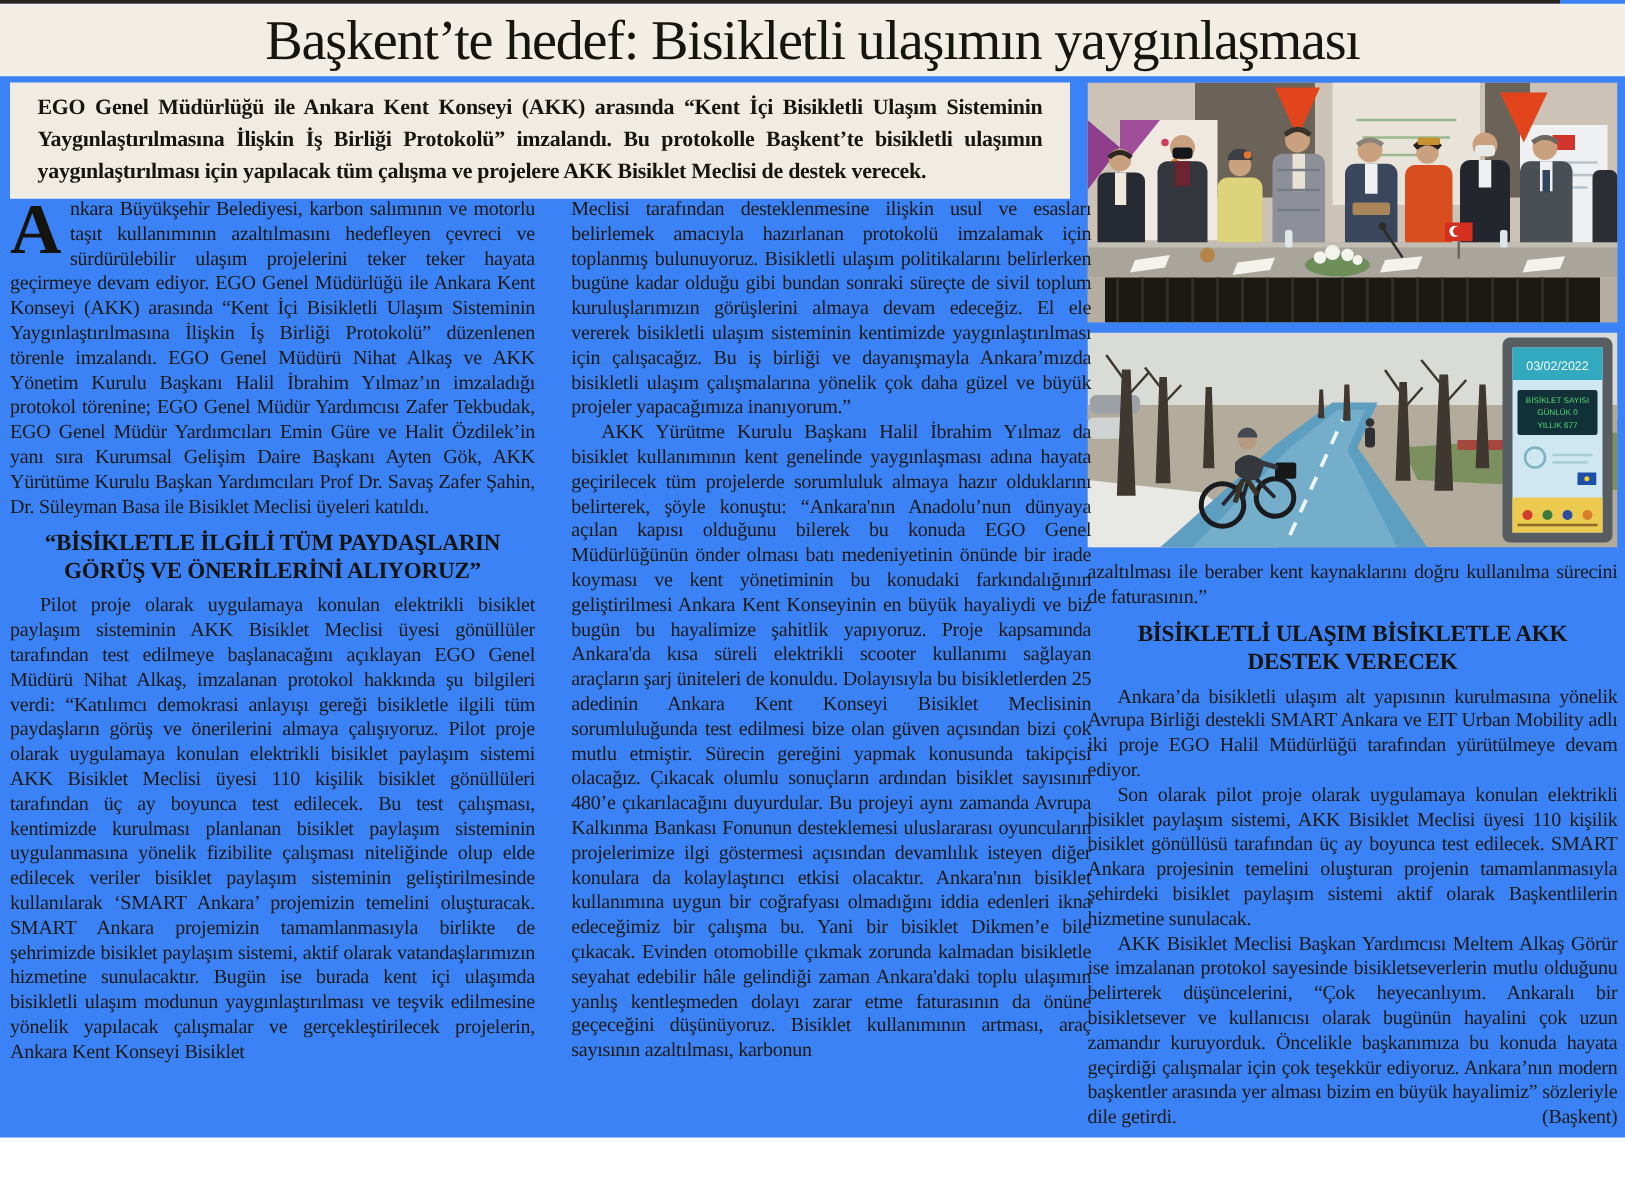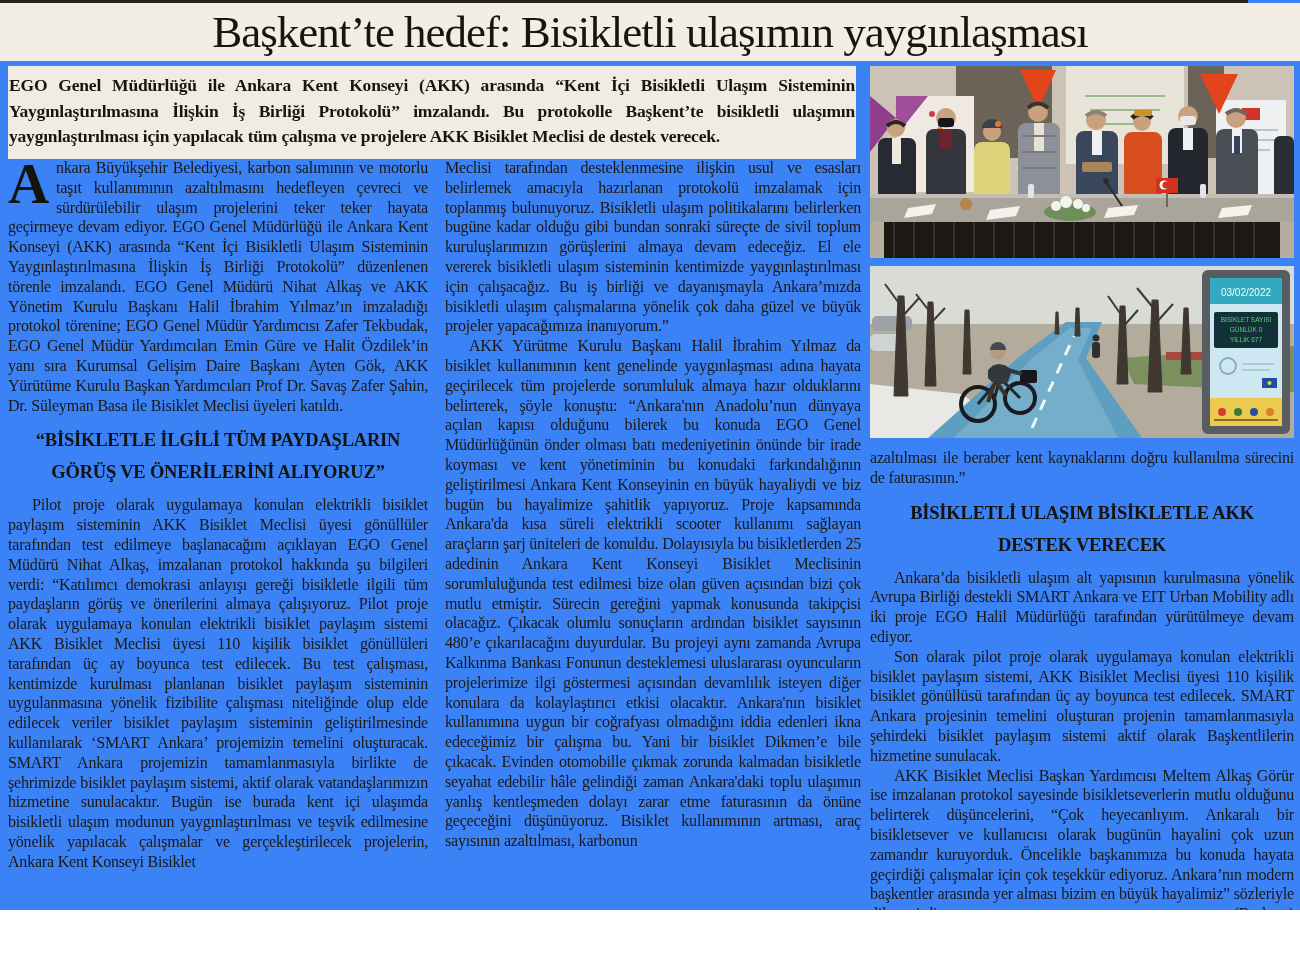--- a/index.html
+++ b/index.html
@@ -6,36 +6,36 @@
   body{width:1300px;height:953px;background:#ffffff;font-family:"Liberation Serif","DejaVu Serif",serif;}
   .page{position:relative;width:1300px;height:910px;overflow:hidden;background:#3b82f6;color:#1b1914;}
 
   .top-rule{position:absolute;left:0;top:0;width:1248px;height:3px;background:#26221d;}
   .bottom-rule{position:absolute;left:0;top:947px;width:1300px;height:2px;background:#d9d3c7;}
 
   .headline-band{position:absolute;left:0;top:3px;width:1300px;height:58px;background:#f2eee5;
     display:flex;align-items:center;justify-content:center;}
   .headline-band h1{margin:0;font-size:45px;font-weight:normal;letter-spacing:-1px;color:#17150f;white-space:nowrap;}
 
-  .lead-box{position:absolute;left:8px;top:66px;width:848px;box-sizing:border-box;background:#f0ece3;padding:7px 1px 9px;}
+  .lead-box{position:absolute;left:8px;top:66px;width:848px;box-sizing:border-box;background:#f0ece3;padding:7px 22px 9px;}
   .lead-box p{margin:0;font-weight:bold;font-size:17.5px;line-height:25.5px;text-align:justify;letter-spacing:-0.2px;color:#17150f;}
 
   .photo{position:absolute;left:870px;margin:0;padding:0;border-radius:31px;}
   .photo svg{display:block;width:100%;height:100%;}
   .photo1{top:66px;width:424px;height:192px;}
   .photo2{top:266px;width:424px;height:172px;}
 
   .col{position:absolute;font-size:16px;line-height:19.8px;text-align:justify;letter-spacing:-0.2px;}
   .col p{margin:0;}
   .col p.indent{text-indent:24px;}
   .col1{left:8px;top:158px;width:420px;}
-  .col2{left:445px;top:158px;width:416px;}
+  .col2{left:457px;top:158px;width:416px;}
   .col3{left:870px;top:448px;width:424px;}
 
-  h2.subhead{font-size:18.5px;font-weight:bold;text-align:center;margin:9px 4px 7px;line-height:32px;letter-spacing:-0.2px;color:#15130e;}
+  h2.subhead{font-size:18.5px;font-weight:bold;text-align:center;margin:9px 4px 7px;line-height:22px;letter-spacing:-0.2px;color:#15130e;}
 
   .dropcap{float:left;font-size:57px;line-height:46px;font-weight:bold;padding:3px 7px 0 0;color:#15130e;}
   .credit{float:right;font-weight:normal;}
 </style>
 </head>
 <body>
 
 <div class="page">
 
   <div class="top-rule"></div>

